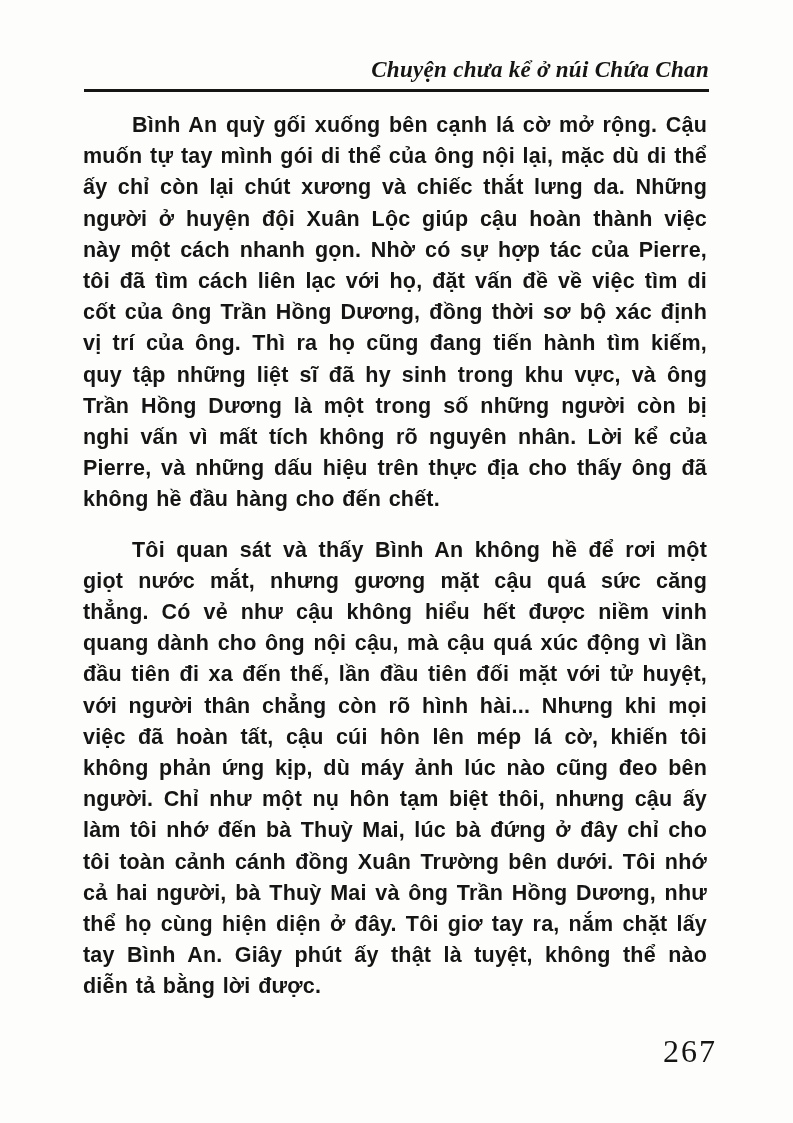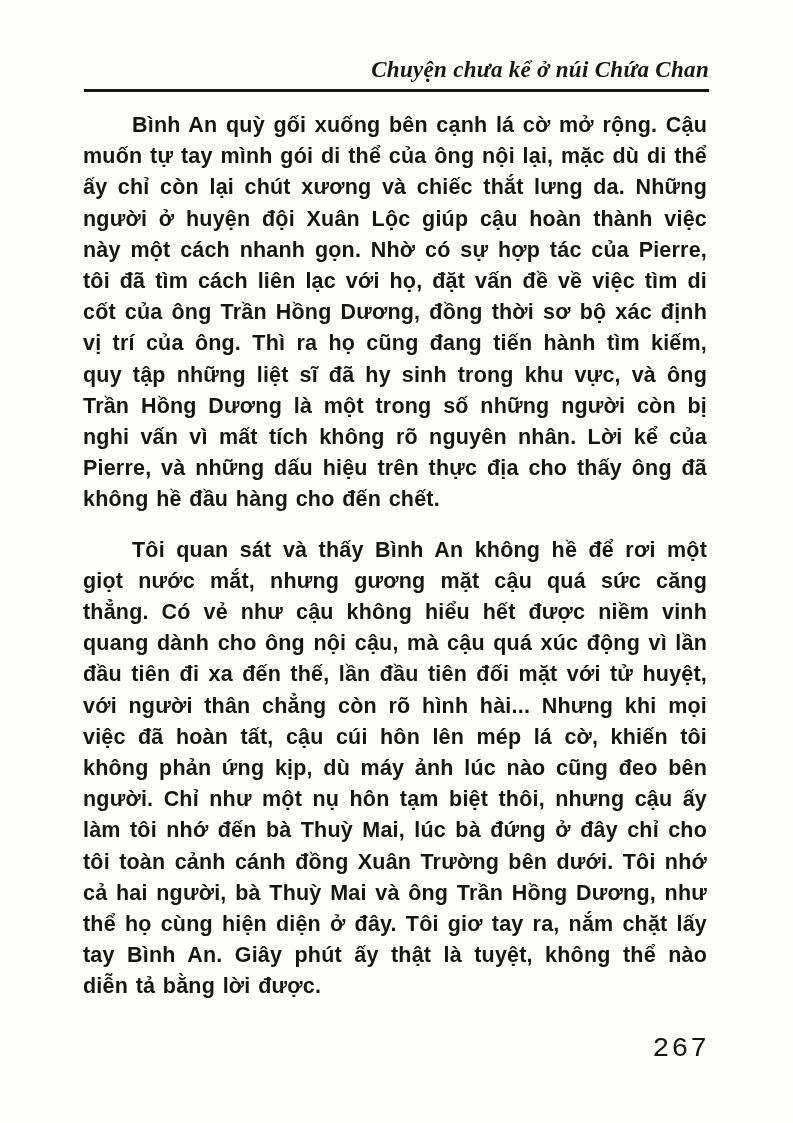--- a/index.html
+++ b/index.html
@@ -54,23 +54,23 @@
     line-height: 31.2px;
     letter-spacing: 0.2px;
     word-spacing: 1.5px;
     text-align: justify;
     text-indent: 49px;
     margin: 0 0 19px 0;
   }
   .page-number {
     position: absolute;
     top: 1033px;
-    right: 84px;
-    font-family: Liberation Mono, monospace;
-    font-size: 28px;
+    right: 76px;
+    font-family: Liberation Serif, serif;
+    font-size: 32px;
     letter-spacing: 2px;
     font-weight: 500;
   }
 </style>
 </head>
 <body>
 
 <div class="page">
 
   <header class="running-header">

